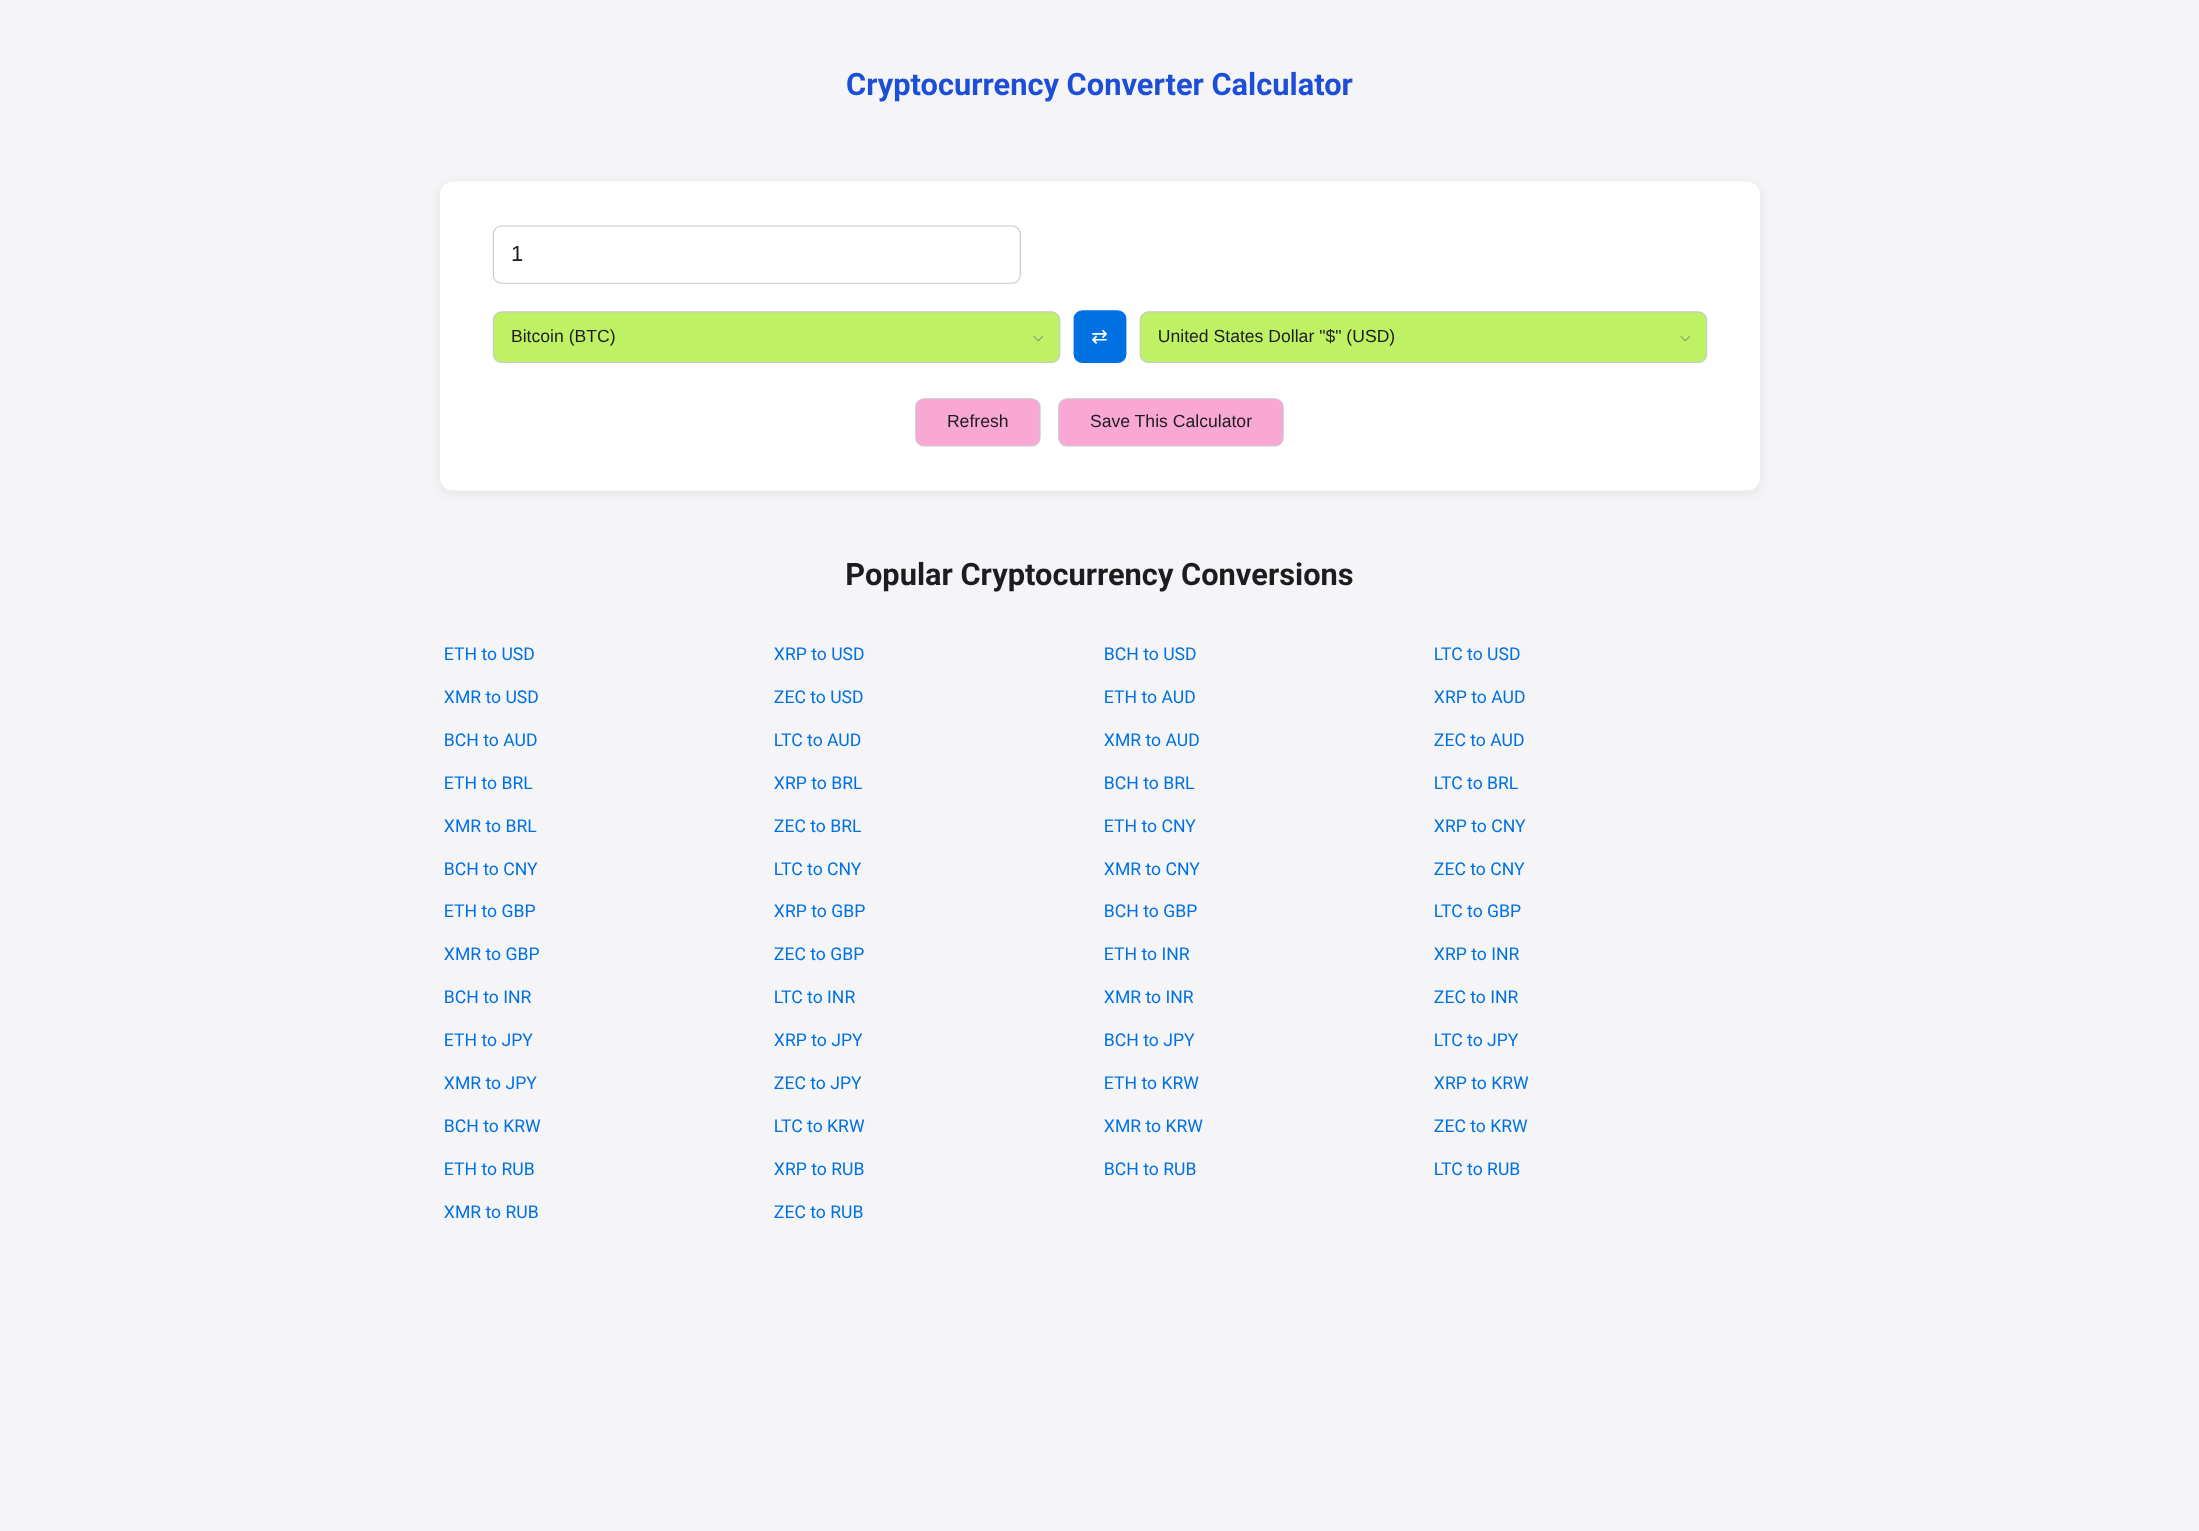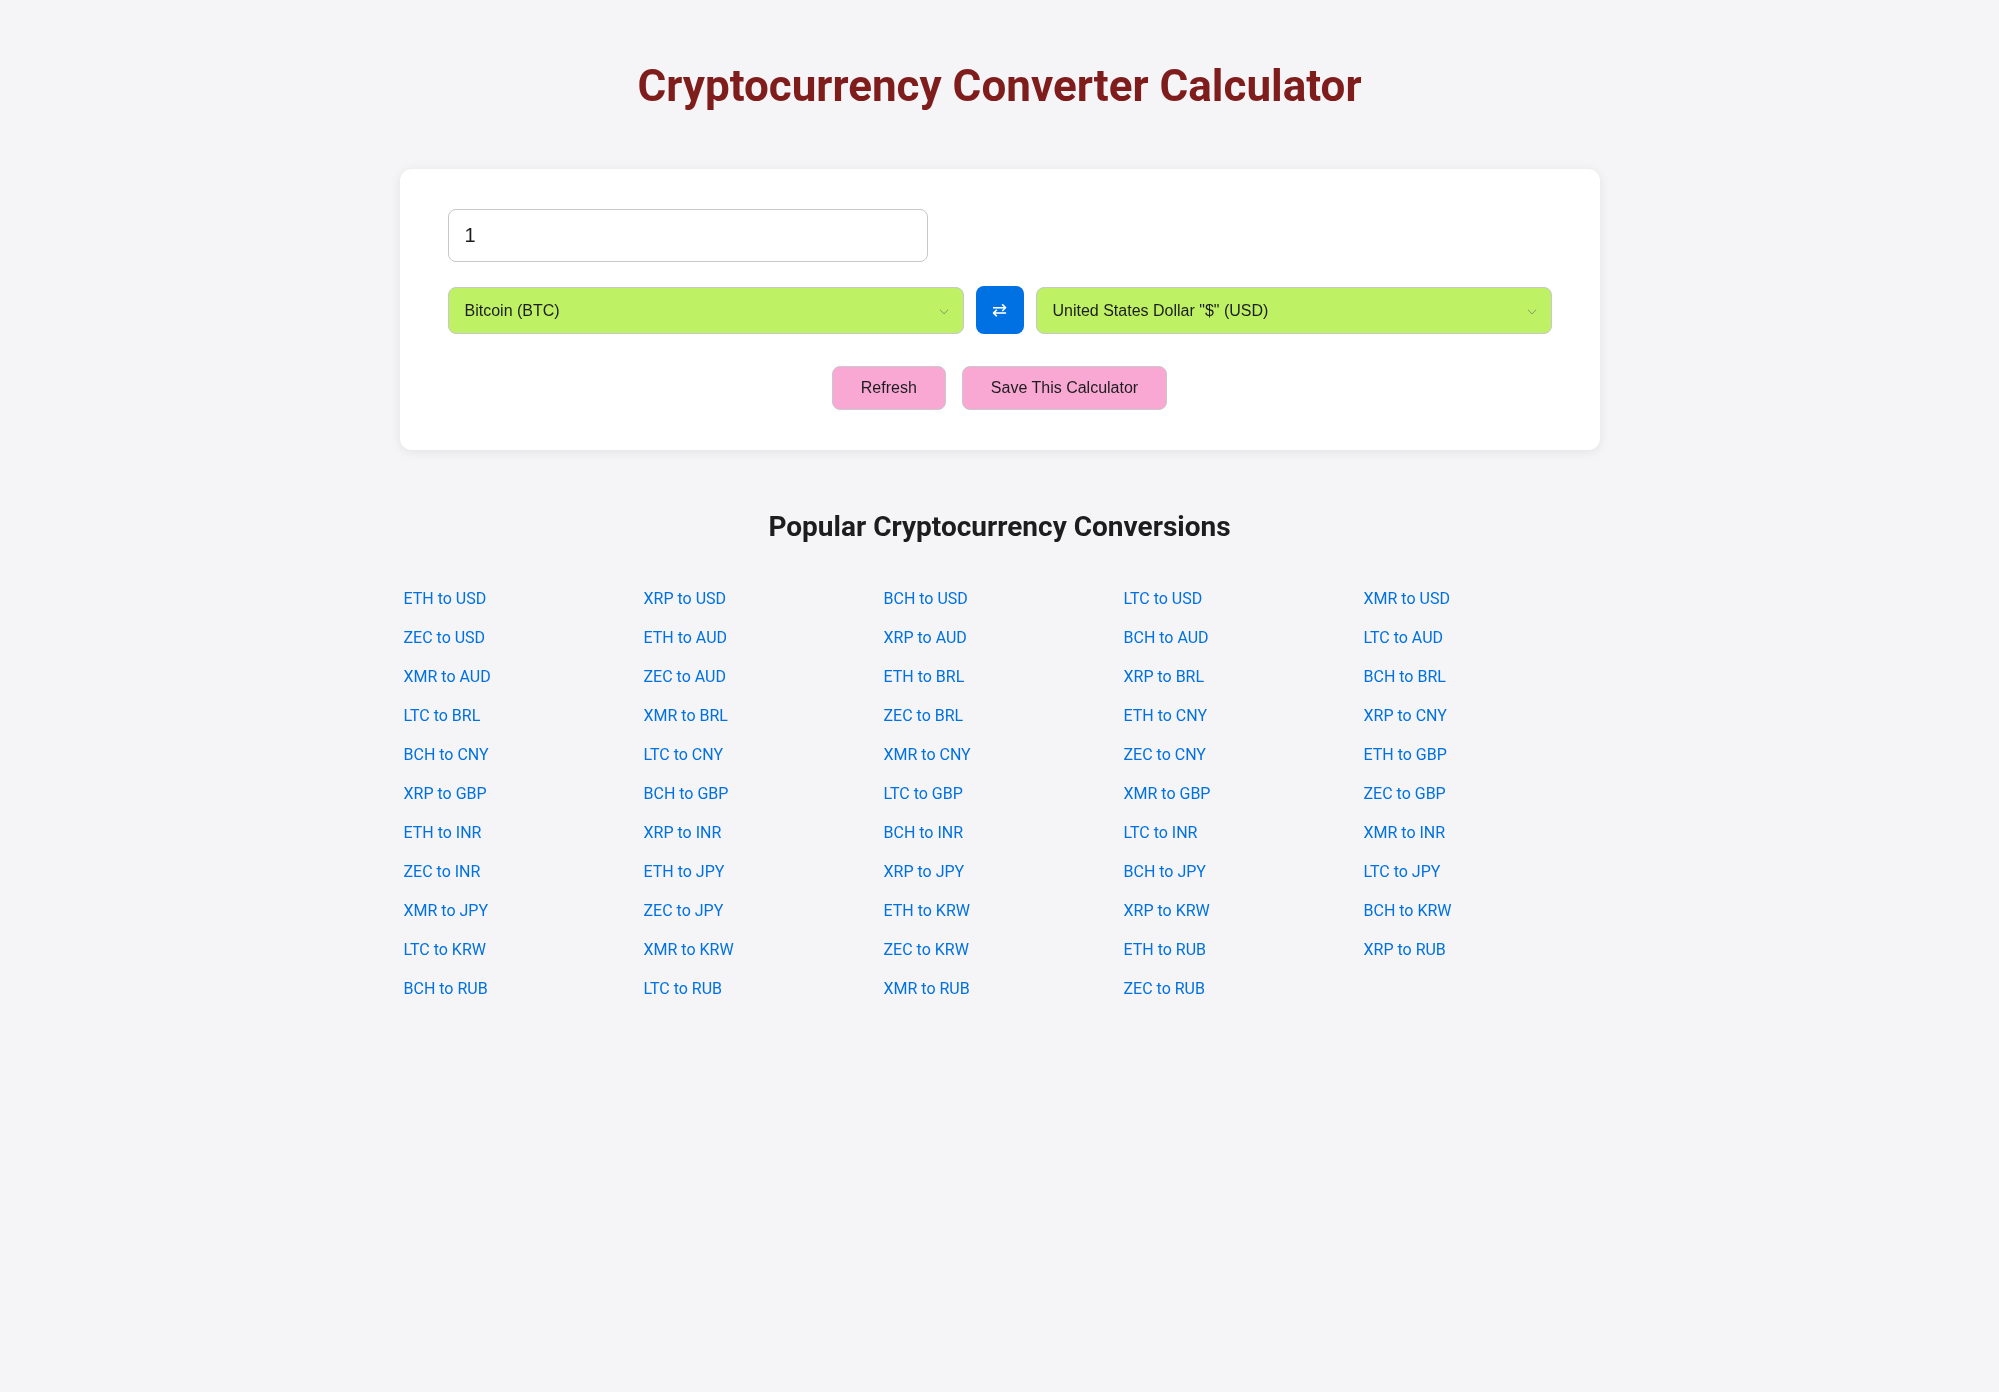--- a/index.html
+++ b/index.html
@@ -11,24 +11,24 @@
     body {
       font-family: -apple-system, BlinkMacSystemFont, 'Segoe UI', Roboto, Helvetica, Arial, sans-serif;
       background-color: #f5f5f7;
       color: #1d1d1f;
       min-height: 1392px;
       padding: 60px 40px;
     }
 
     .page-title {
       text-align: center;
-      font-size: 44px;
+      font-size: 28px;
       font-weight: 700;
-      margin-bottom: 57px;
-      color: #7f1d1d;
+      margin-bottom: 72px;
+      color: #1d4ed8;
     }
 
     .converter-card {
       background: #ffffff;
       border-radius: 12px;
       padding: 40px 48px;
       max-width: 1200px;
       margin: 0 auto 60px auto;
       box-shadow: 0 2px 12px rgba(0,0,0,0.08);
     }
@@ -136,21 +136,21 @@
     .popular-title {
       text-align: center;
       font-size: 28px;
       font-weight: 700;
       margin-bottom: 36px;
       color: #1d1d1f;
     }
 
     .conversions-grid {
       display: grid;
-      grid-template-columns: repeat(5, 1fr);
+      grid-template-columns: repeat(4, 1fr);
       gap: 0;
     }
 
     .conversion-link {
       color: #0071e3;
       text-decoration: none;
       font-size: 16px;
       padding: 10px 4px;
       display: block;
     }

